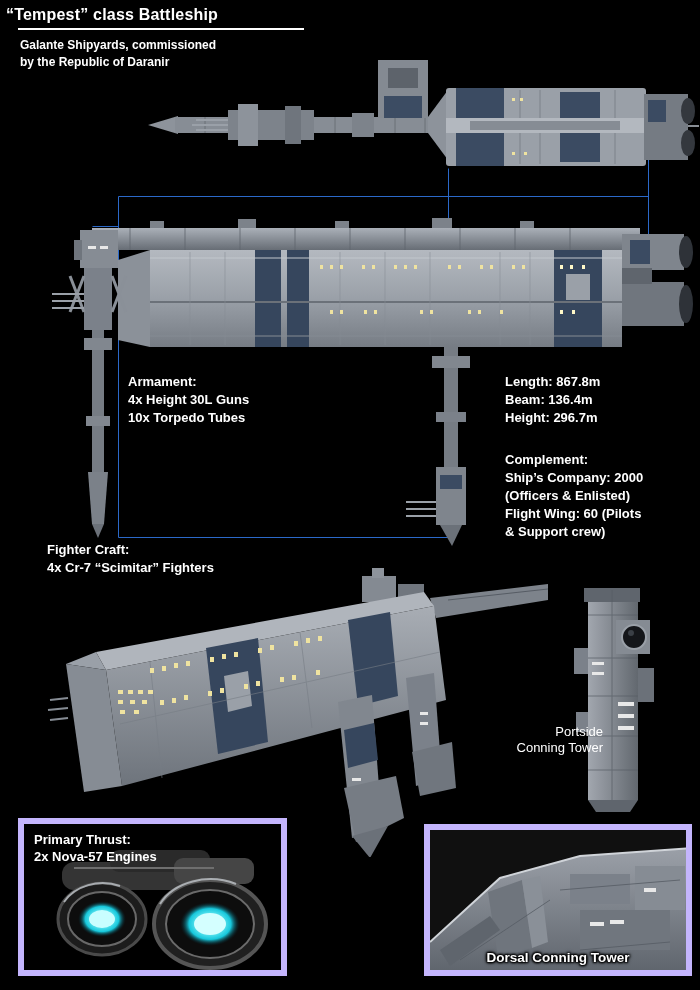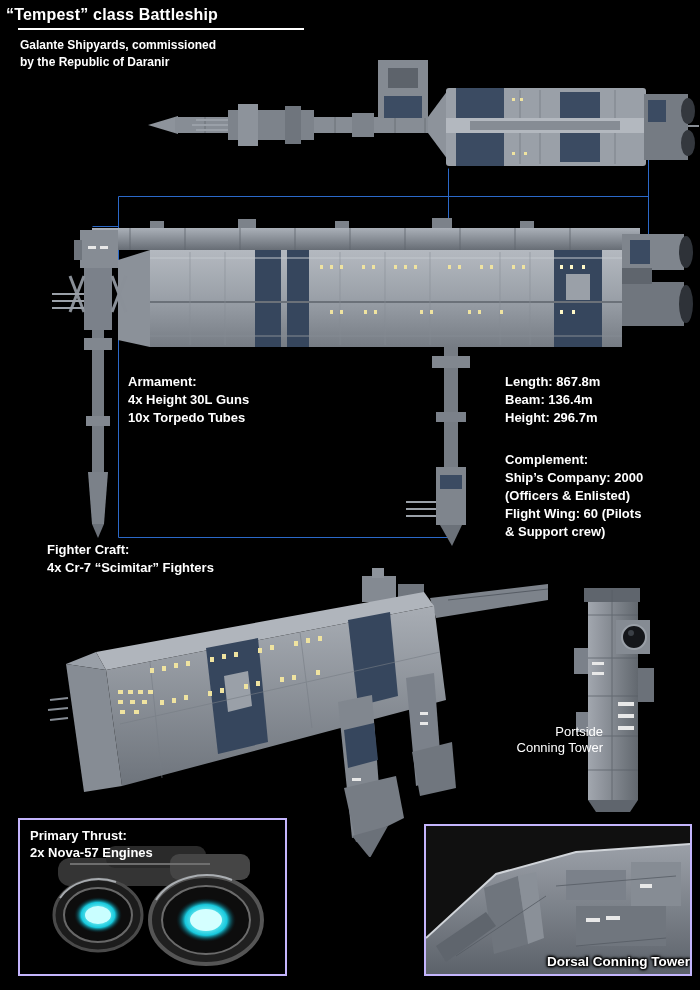--- a/index.html
+++ b/index.html
@@ -11,25 +11,25 @@
   .abs { position:absolute; }
   .title { left:6px; top:6px; font-size:16px; font-weight:bold; letter-spacing:.2px; }
   .title-rule { left:18px; top:28px; width:286px; height:2px; background:#fff; }
   .subtitle { left:20px; top:37px; font-size:12px; font-weight:bold; line-height:17px; }
   .spec { font-size:13px; font-weight:bold; line-height:18px; }
   .armament { left:128px; top:373px; }
   .dims { left:505px; top:373px; }
   .complement { left:505px; top:451px; }
   .fighters { left:47px; top:541px; }
   .portside-label { left:461px; top:692px; width:142px; text-align:right; font-size:13px; font-weight:normal; line-height:16px;margin-top:32px; }
-  .frame { position:absolute; border:2px solid #c4b5fd; background:#000; overflow:hidden; }
+  .frame { position:absolute; border:6px solid #c4b5fd; background:#000; overflow:hidden; }
   .engine-frame { left:18px; top:818px; width:269px; height:158px; }
   .dorsal-frame { left:424px; top:824px; width:268px; height:152px; }
   .engine-label { position:absolute; left:10px; top:7px; font-size:13px; font-weight:bold; line-height:17px; z-index:2; }
-  .dorsal-caption { position:absolute; left:0; right:0; bottom:5px; text-align:right; font-size:13.5px; font-weight:bold; z-index:2;
+  .dorsal-caption { position:absolute; left:0; right:0; bottom:5px; text-align:center; font-size:13.5px; font-weight:bold; z-index:2;
     text-shadow:-1px -1px 2px #000, 1px -1px 2px #000, -1px 1px 2px #000, 1px 1px 2px #000, 0 0 4px #000; }
   svg { display:block; position:absolute; }
 </style>
 </head>
 <body>
 
 <div class="abs title">“Tempest” class Battleship</div>
 <div class="abs title-rule"></div>
 <div class="abs subtitle">
   <div>Galante Shipyards, commissioned</div>

